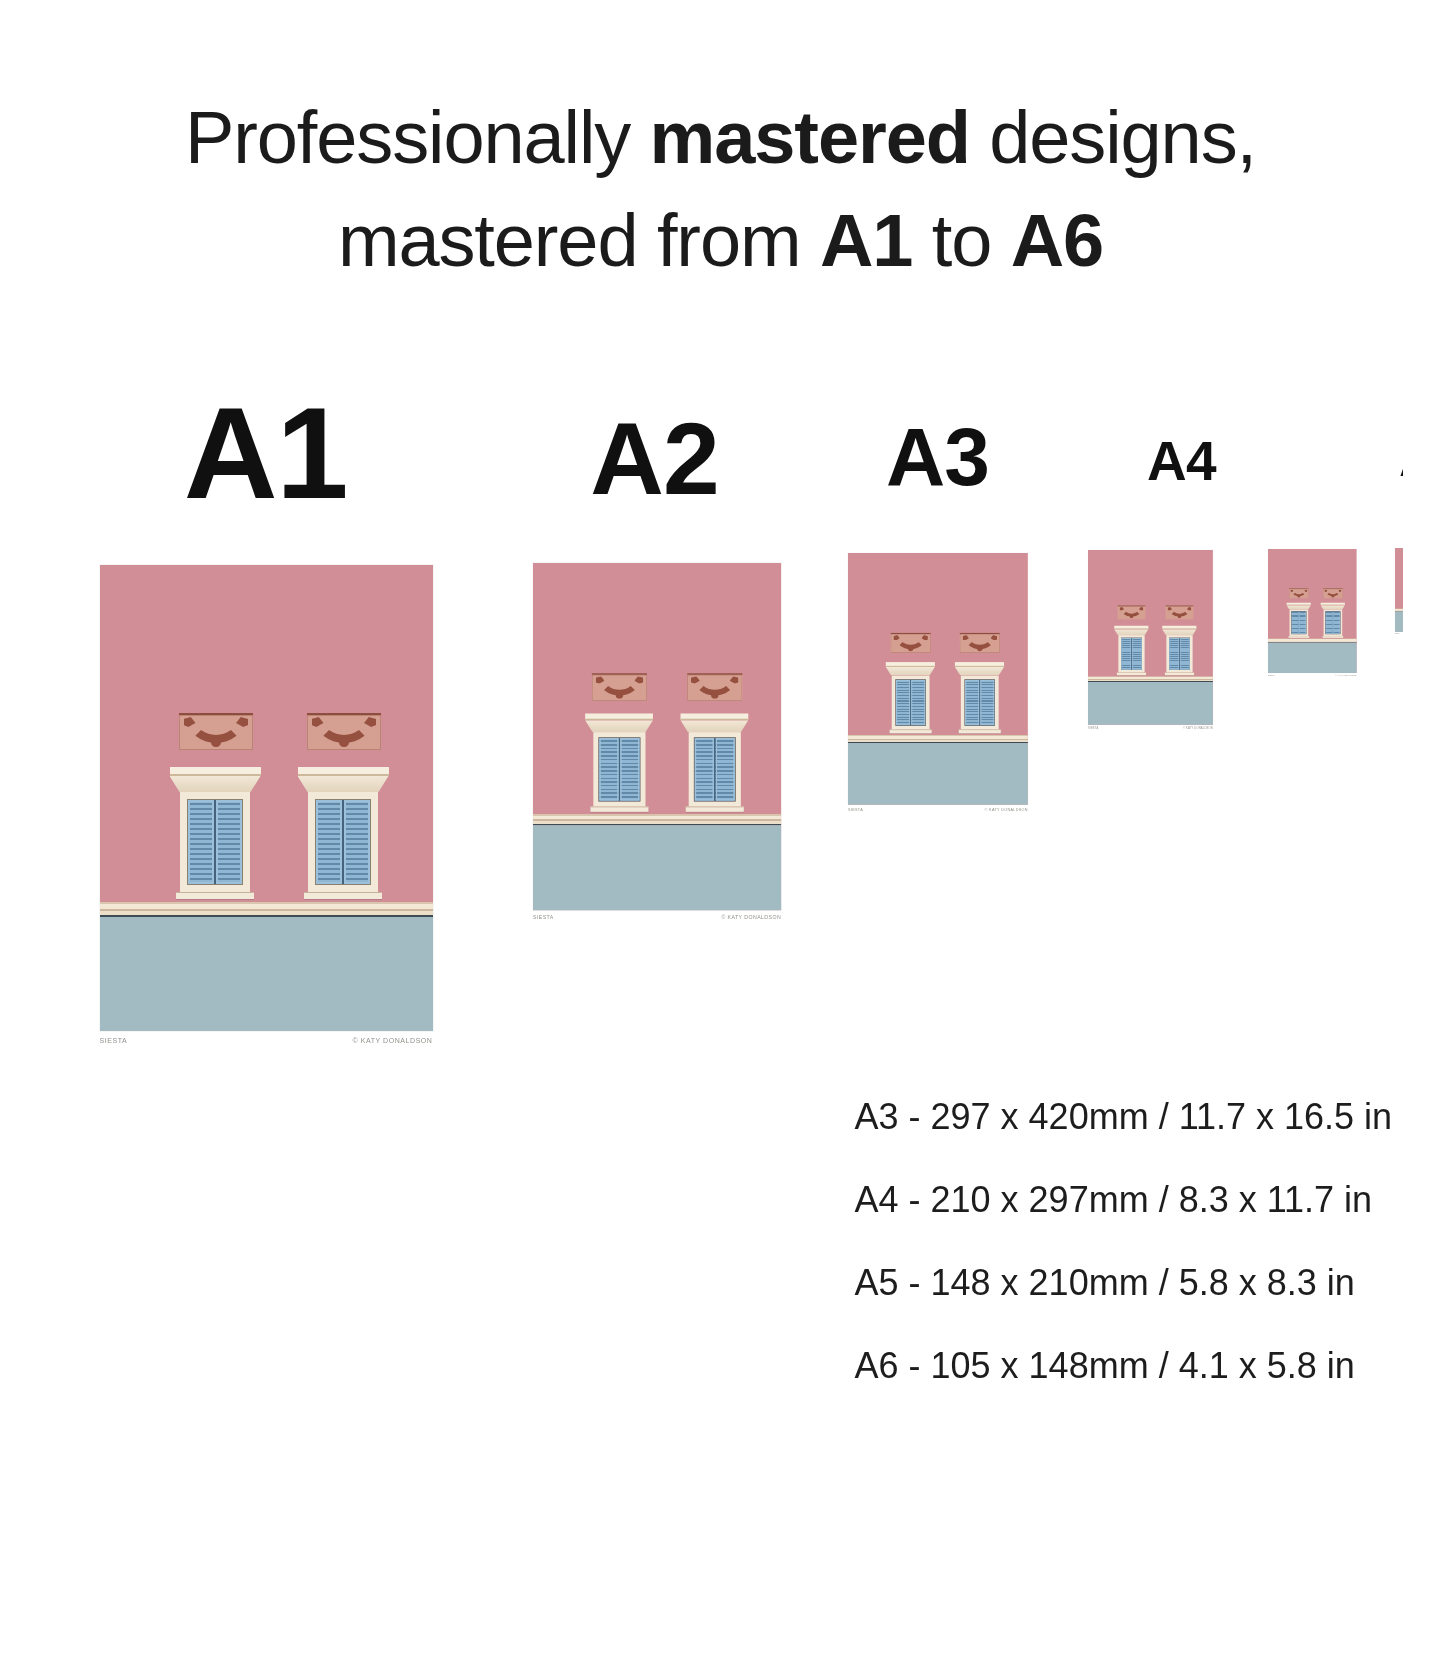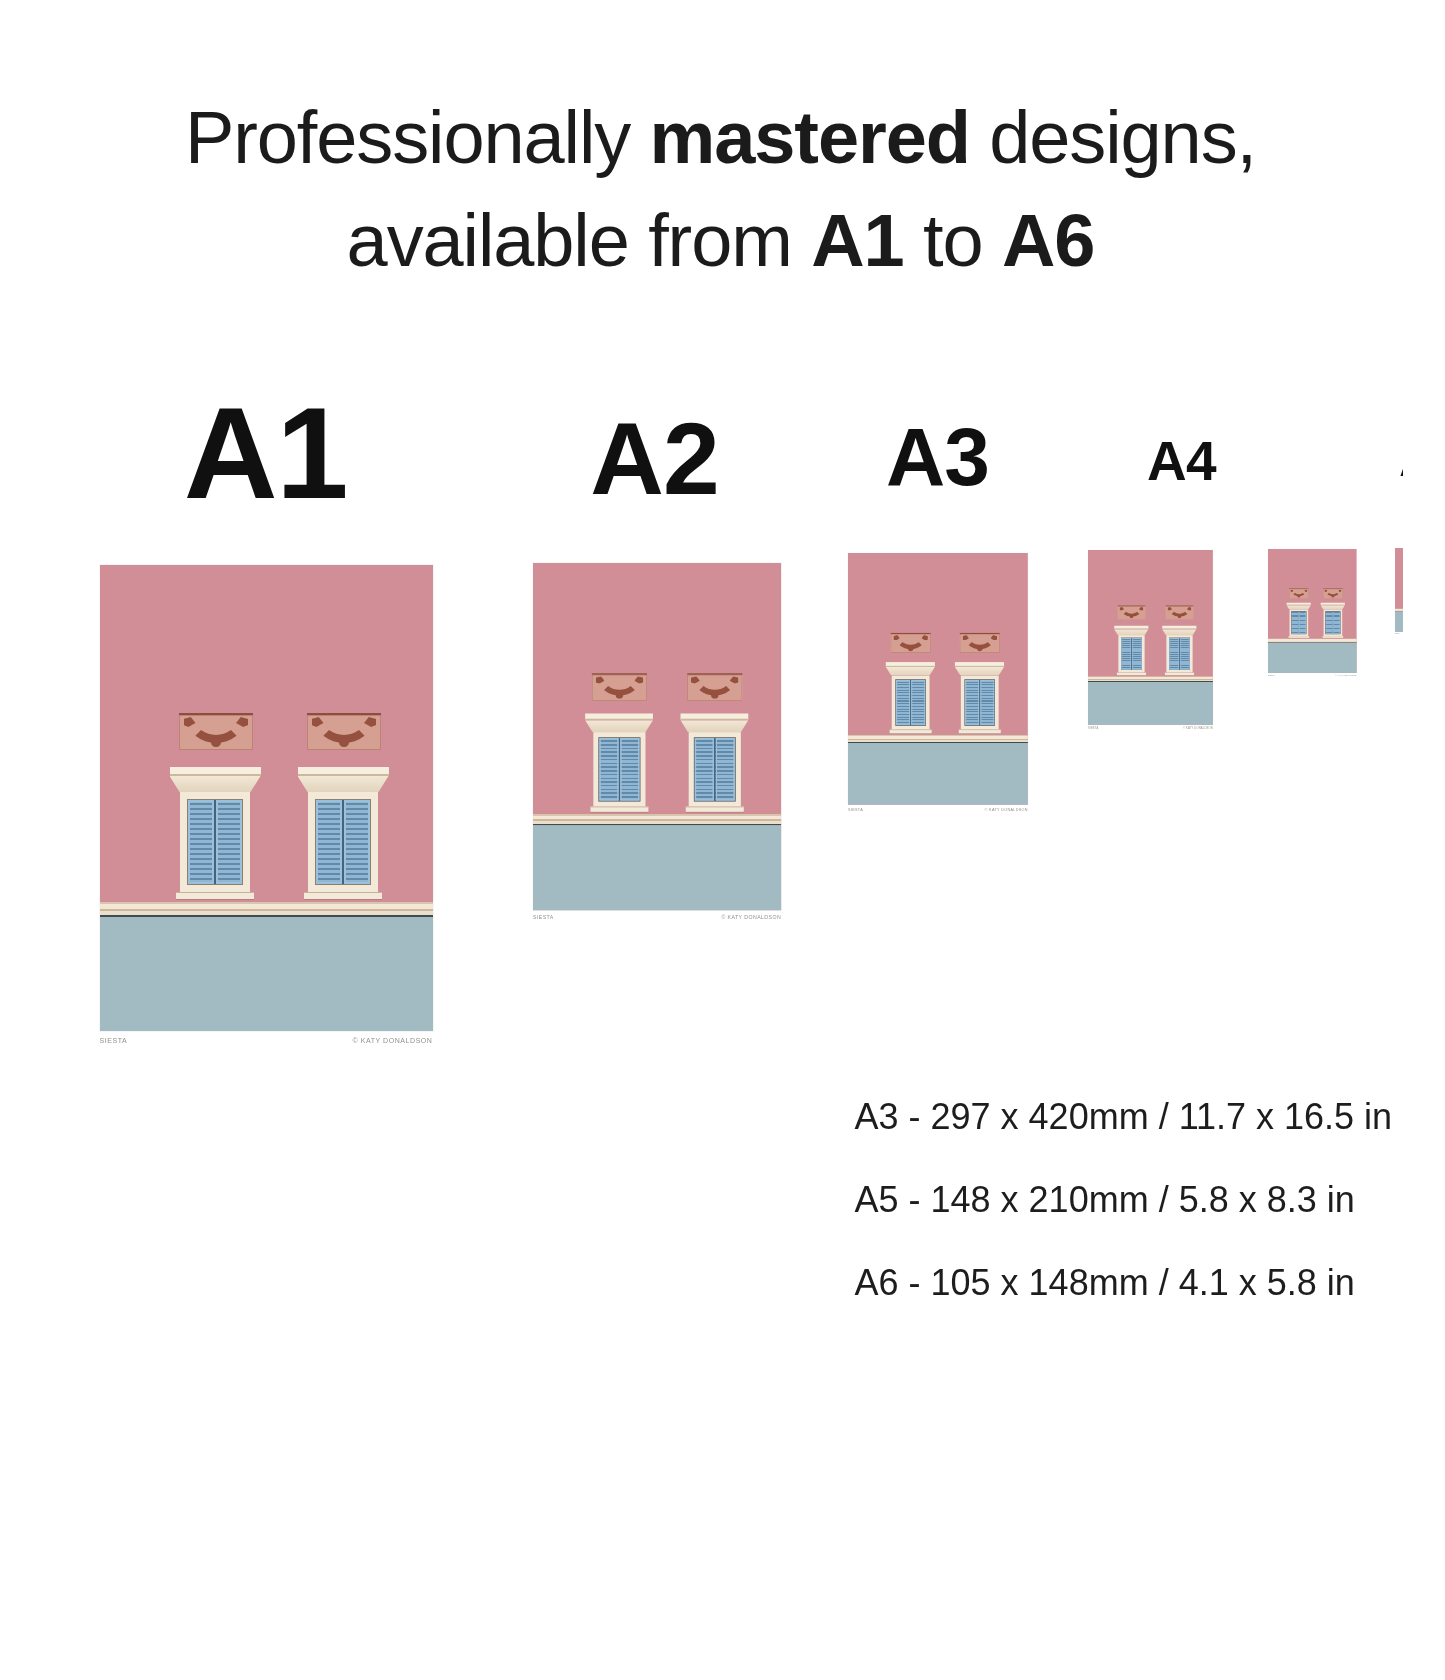--- a/index.html
+++ b/index.html
@@ -133,21 +133,21 @@
   }
   .size-row { height:83px; line-height:42px; white-space:pre; }
 </style>
 </head>
 <body>
 
 <div class="page">
 
   <div class="title">
     <div><span>Professionally </span><span class="bold">mastered</span><span> designs,</span></div>
-    <div><span>available from </span><span class="bold">A1</span><span> to </span><span class="bold">A6</span></div>
+    <div><span>mastered from </span><span class="bold">A1</span><span> to </span><span class="bold">A6</span></div>
   </div>
 
   <div class="size-label" id="label-a1">A1</div>
   <div class="size-label" id="label-a2">A2</div>
   <div class="size-label" id="label-a3">A3</div>
   <div class="size-label" id="label-a4">A4</div>
   <div class="size-label" id="label-a5">A5</div>
   <div class="size-label" id="label-a6">A6</div>
 
   <div class="poster" id="poster-a1">
@@ -446,17 +446,18 @@
       <span>SIESTA</span>
       <span>© KATY DONALDSON</span>
     </div>
   </div>
 </div>
       </div>
   </div>
 
   <div class="size-list">
     <div class="size-row">A3 - 297 x 420mm / 11.7 x 16.5 in</div>
+    <div class="size-row">A4 - 210 x 297mm / 8.3 x 11.7 in</div>
     <div class="size-row">A5 - 148 x 210mm / 5.8 x 8.3 in</div>
     <div class="size-row">A6 - 105 x 148mm / 4.1 x 5.8 in</div>
   </div>
 
 </div>
 
 </body></html>

